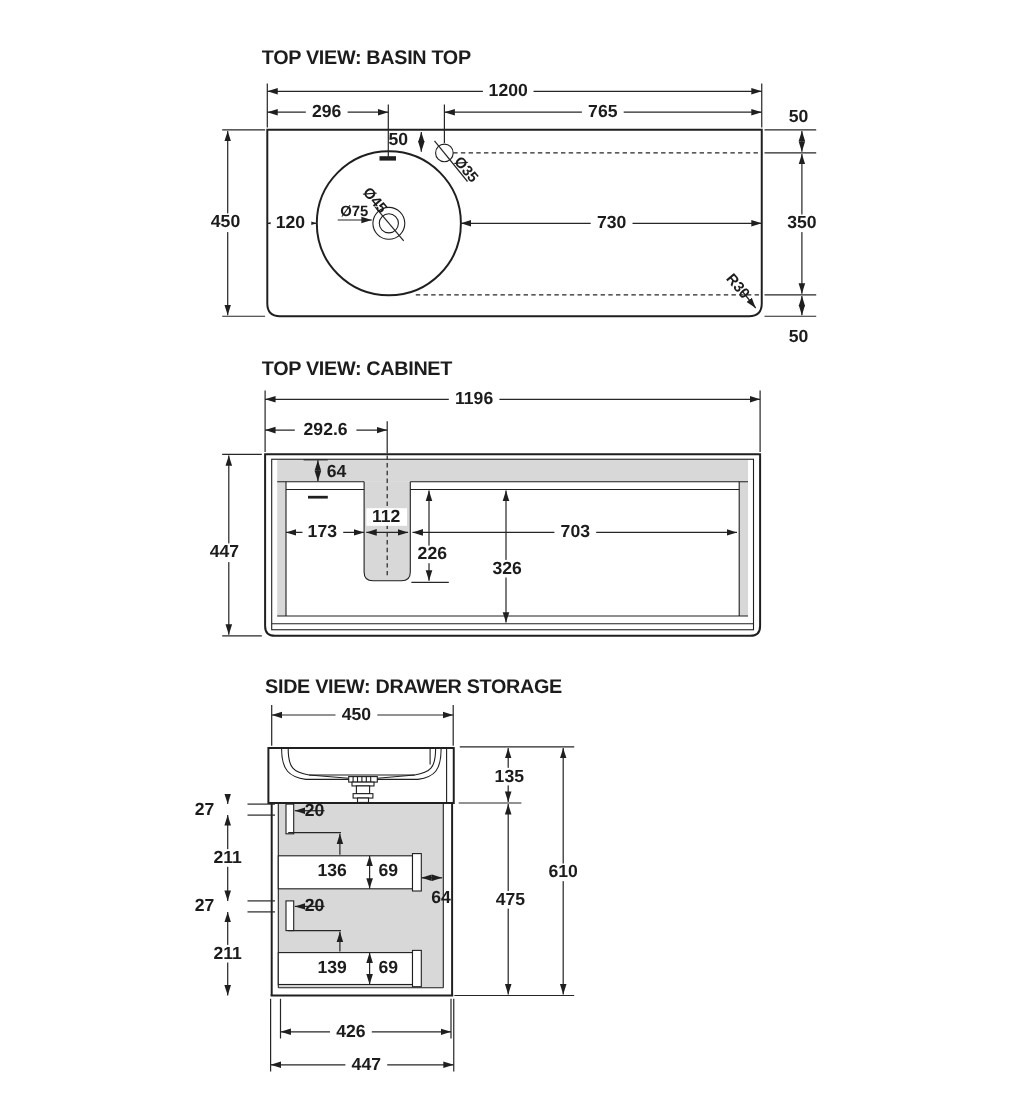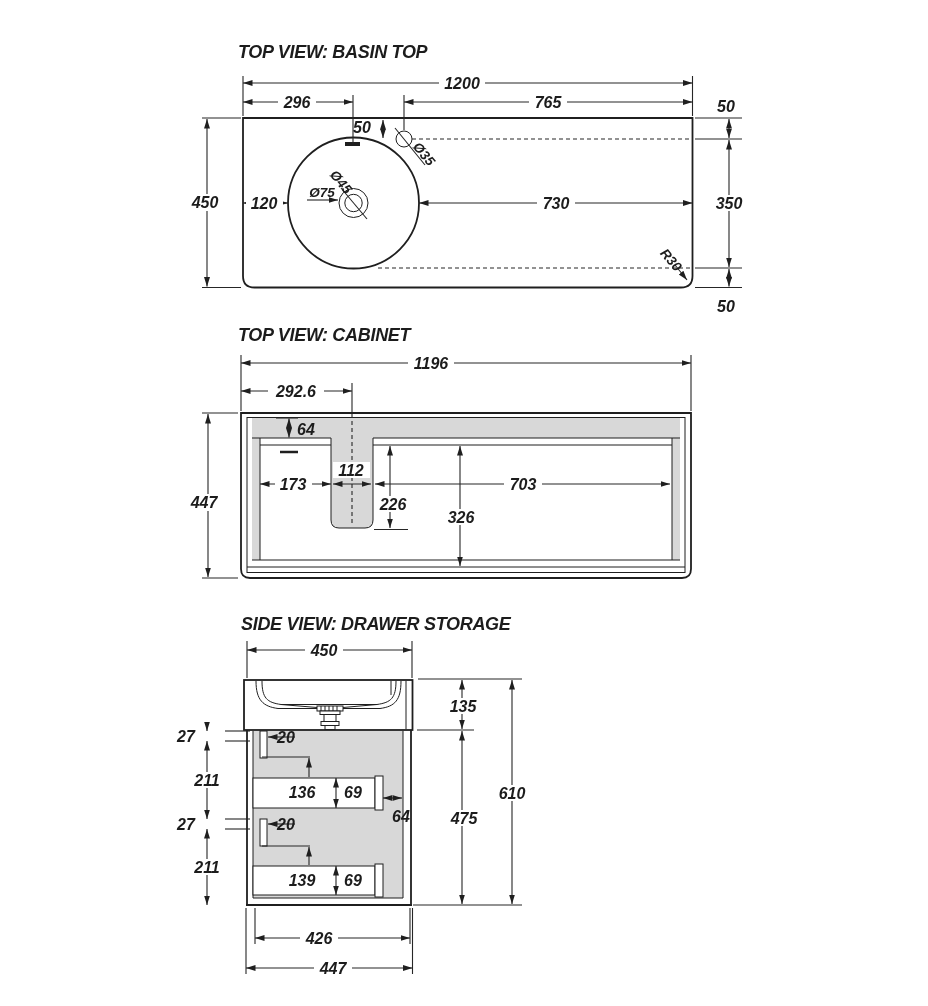--- a/index.html
+++ b/index.html
@@ -1,16 +1,16 @@
 <!DOCTYPE html>
 <html><head>
 <meta charset="utf-8">
 <style>
   html,body{margin:0;padding:0;background:#ffffff;}
-  .stage{width:928px;height:1006px;position:relative;background:#fff;font-family:"Liberation Sans",sans-serif;font-style:italic;}
+  .stage{width:928px;height:1006px;position:relative;background:#fff;font-family:"Liberation Sans",sans-serif;}
   svg text{font-family:"Liberation Sans","DejaVu Sans",sans-serif;fill:#1c1c1c;}
   .title{font-size:18px;font-weight:700;letter-spacing:-0.3px;}
   .dt{font-size:16px;font-weight:700;dominant-baseline:central;text-anchor:middle;}
   .dts{font-size:13.5px;font-weight:700;dominant-baseline:central;text-anchor:middle;}
   .ol{fill:none;stroke:#1f1f1f;stroke-width:1.8;}
   .tl{fill:none;stroke:#1f1f1f;stroke-width:1;}
   .dl{fill:none;stroke:#262626;stroke-width:1.1;}
   .dash{stroke-dasharray:4 3;}
   .gray{fill:#d8d8d8;}
   .wh{fill:#ffffff;stroke:#1f1f1f;stroke-width:1;}

